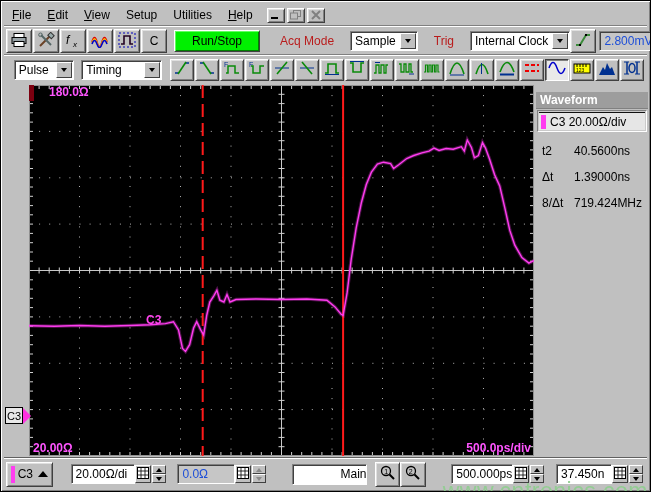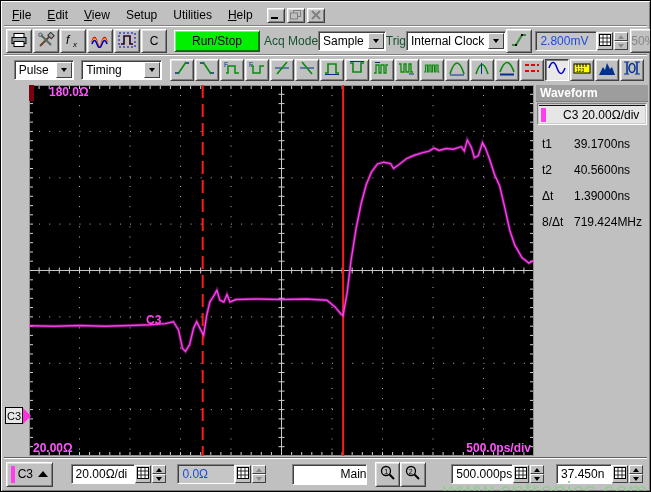--- a/index.html
+++ b/index.html
@@ -28,21 +28,21 @@
   .toolbar2{top:54px;height:28px;}
   .tbgroup{display:flex;align-items:center;}
   .tbtn{height:24px;min-width:26px;padding:1px 2px;margin-right:1px;display:inline-flex;align-items:center;justify-content:center;
         background:#c0c0c0;border:1px solid;border-color:#fff #404040 #404040 #fff;
         box-shadow:inset 1px 1px 0 #dfdfdf, inset -1px -1px 0 #808080;font-size:12px;color:#000;}
   .tbtn.small{height:22px;min-width:20px;}
   .tbtn.pressed{border-color:#404040 #fff #fff #404040;box-shadow:inset 1px 1px 0 #808080;background:#e9e9e9;}
   .tbtn.disabled{color:#878787;}
   .runstop{height:22px;padding:2px 17px;margin:0 4px 0 6px;font-size:12px;color:#000;background:#00f000;
         border:1px solid;border-color:#fff #404040 #404040 #fff;box-shadow:inset 1px 1px 0 #60ff60, inset -1px -1px 0 #008000;}
-  .lbl{font-size:12px;color:#14532d;margin:0 0;white-space:nowrap;}
+  .lbl{font-size:12px;color:#b91c1c;margin:0 16px;white-space:nowrap;}
   .dd{display:inline-flex;align-items:center;height:20px;background:#fff;
       border:1px solid;border-color:#808080 #fff #fff #808080;box-shadow:inset 1px 1px 0 #404040;}
   .dd-val{flex:1;padding:0 4px;font-size:12px;color:#000;white-space:nowrap;overflow:hidden;}
   .dd-btn{width:16px;height:16px;margin-right:1px;display:flex;align-items:center;justify-content:center;
       background:#c0c0c0;border:1px solid;border-color:#fff #404040 #404040 #fff;}
   .tri-down{width:0;height:0;border-left:3.5px solid transparent;border-right:3.5px solid transparent;border-top:4px solid #000;}
   .fieldgrp{display:inline-flex;align-items:center;margin:0 2px;}
   .field{height:20px;display:inline-flex;align-items:center;padding:0 4px;background:#fff;font-size:12px;color:#000;
       border:1px solid;border-color:#808080 #fff #fff #808080;box-shadow:inset 1px 1px 0 #404040;white-space:nowrap;}
   .field.disabled{background:#c6c6c6;color:#1d4ed8;}
@@ -67,23 +67,23 @@
   .plot-lbl.scale{right:3px;bottom:1px;}
   .trace-lbl{position:absolute;left:117px;top:228px;font-size:12px;font-weight:bold;color:#ff44ee;}
   .ch-marker{position:absolute;left:4px;top:406px;width:26px;height:17px;display:flex;align-items:center;z-index:5;}
   .ch-box{width:20px;height:17px;background:#e8e8e8;border:1px solid #000;font-size:11px;color:#000;
       display:flex;align-items:center;justify-content:center;}
   .ch-arrow{width:0;height:0;border-top:8px solid transparent;border-bottom:8px solid transparent;border-left:8px solid #ff30e0;}
 
   
   .rightpanel{position:absolute;left:535px;top:84px;width:112px;height:371px;background:#c0c0c0;}
   .panel-hdr{height:17px;background:#9d9d9d;color:#fff;font-weight:bold;font-size:12px;padding:1px 4px;
-      border-bottom:1px solid #808080;}
+      border-bottom:1px solid #808080;margin-top:7px;}
   .wf-list{margin:1px 1px 6px 1px;border:1px solid;border-color:#808080 #fff #fff #808080;background:#cacaca;padding:1px;}
-  .wf-item{height:18px;display:flex;align-items:center;background:#e6e6e6;border-top:1px solid #111;gap:13px;}
+  .wf-item{height:18px;display:flex;align-items:center;background:#e6e6e6;border-top:1px solid #111;}
   .swatch{width:5px;height:14px;margin:0 4px 0 2px;}
   .wf-item span:last-child{font-size:12px;color:#000;}
   .ro-row{display:flex;align-items:center;height:26px;padding:0 2px 0 6px;}
   .ro-lbl{width:32px;font-size:12px;color:#000;}
   .ro-val{font-size:12px;color:#000;}
 
   
   .bottombar{position:absolute;left:3px;top:457px;right:3px;height:31px;display:flex;align-items:center;
       border-top:1px solid #fff;box-shadow:0 -1px 0 #606060;padding:0 2px;}
   .chbtn{height:25px;width:47px;display:flex;align-items:center;gap:3px;padding:0 4px;background:#c0c0c0;
@@ -663,24 +663,20 @@
   <div class="rightpanel">
     <div class="panel-hdr">Waveform</div>
     <div class="wf-list">
       <div class="wf-item">
         <span class="swatch" id="wf-swatch" style="background: rgb(255, 60, 240);"></span>
         <span>C3 20.00Ω/div</span>
       </div>
     </div>
     <div class="readouts">
 
-        <div class="ro-row">
-          <span class="ro-lbl">t1</span>
-          <span class="ro-val">39.1700ns</span>
-        </div>
 
         <div class="ro-row">
           <span class="ro-lbl">t2</span>
           <span class="ro-val">40.5600ns</span>
         </div>
 
         <div class="ro-row">
           <span class="ro-lbl">Δt</span>
           <span class="ro-val">1.39000ns</span>
         </div>

